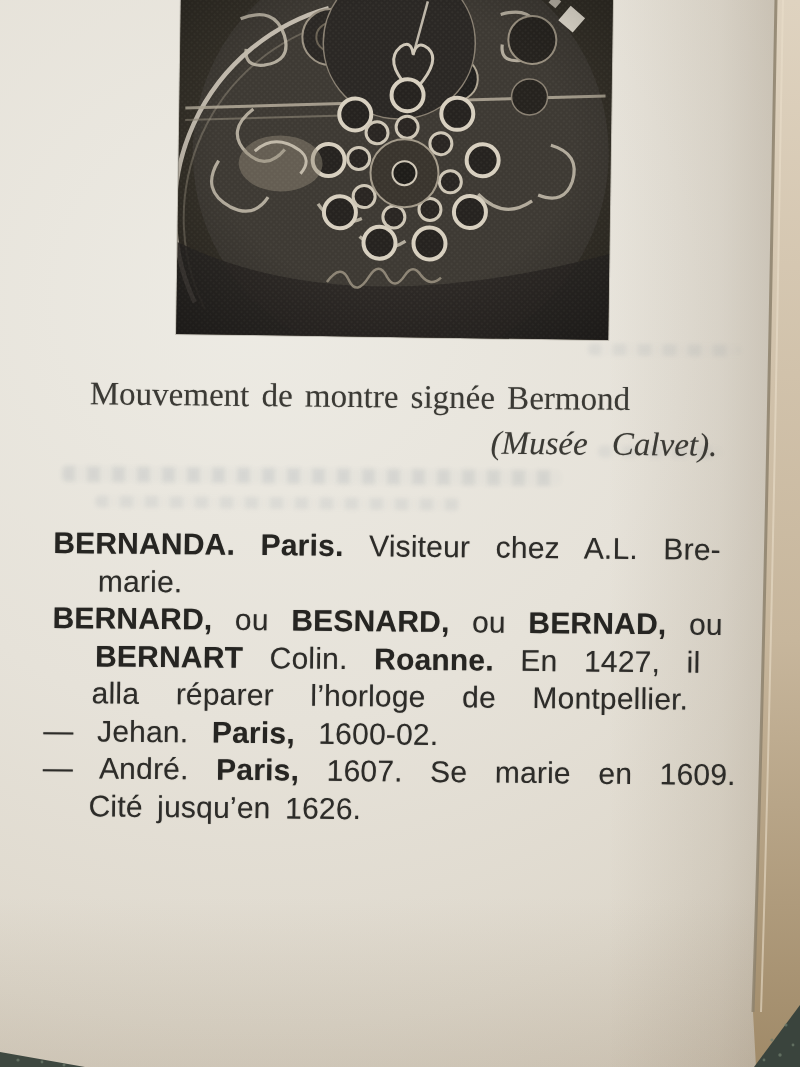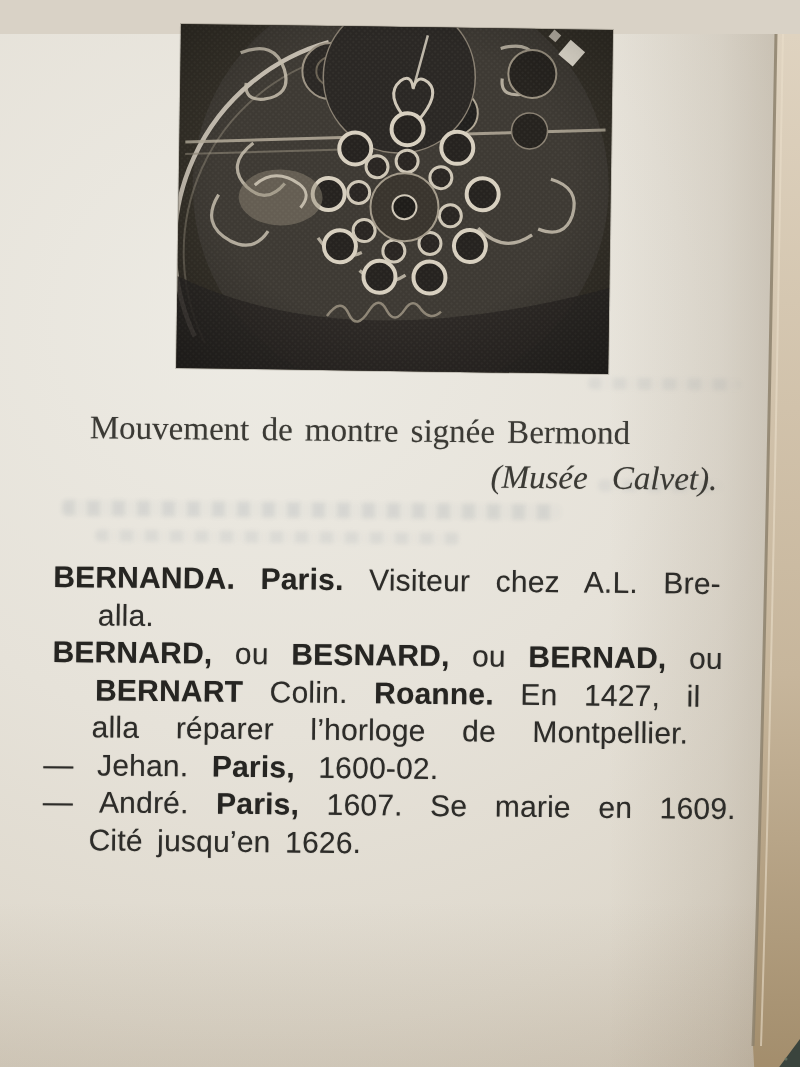--- a/index.html
+++ b/index.html
@@ -5,21 +5,20 @@
   html,body{margin:0;padding:0;}
   body{
     width:800px;height:1067px;overflow:hidden;position:relative;
     font-family:"Liberation Sans",sans-serif;
     background:#d9d2c6;
   }
   .page{
     position:absolute;inset:0;
     background:
       radial-gradient(130% 95% at 32% 28%, #edebe4 0%, #e6e2d9 42%, #ded8cc 72%, #d3c9ba 100%);
-    margin-top: 34px;
   }
   .shade-right{
     position:absolute;inset:0;pointer-events:none;
     background:linear-gradient(90deg, rgba(0,0,0,0) 0%, rgba(0,0,0,0) 76%,
       rgba(101,82,56,.10) 90%, rgba(101,82,56,.24) 100%);
   }
   .shade-bottom{
     position:absolute;inset:0;pointer-events:none;
     background:linear-gradient(180deg, rgba(0,0,0,0) 0%, rgba(0,0,0,0) 84%,
       rgba(120,100,70,.14) 100%);
@@ -168,21 +167,21 @@
   <div class="ghost gs3"></div>
   <div class="ghost gs4"></div>
 
   <div class="content">
     <div class="caption">
       <div class="cap1">Mouvement de montre signée Bermond</div>
       <div class="cap2">(Musée Calvet).</div>
     </div>
     <div class="entries">
       <div class="eline l0"><span class="b">BERNANDA. Paris.</span><span> Visiteur chez A.L. Bre-</span></div>
-      <div class="eline l1"><span>alla.</span></div>
+      <div class="eline l1"><span>marie.</span></div>
       <div class="eline l2"><span class="b">BERNARD,</span><span> ou </span><span class="b">BESNARD,</span><span> ou </span><span class="b">BERNAD,</span><span> ou</span></div>
       <div class="eline l3"><span class="b">BERNART</span><span> Colin. </span><span class="b">Roanne.</span><span> En 1427, il</span></div>
       <div class="eline l4"><span>alla réparer l’horloge de Montpellier.</span></div>
       <div class="eline l5"><span>— Jehan. </span><span class="b">Paris,</span><span> 1600-02.</span></div>
       <div class="eline l6"><span>— André. </span><span class="b">Paris,</span><span> 1607. Se marie en 1609.</span></div>
       <div class="eline l7"><span>Cité jusqu’en 1626.</span></div>
     </div>
   </div>
 
   <svg class="edge-svg" viewBox="0 0 800 1067">

